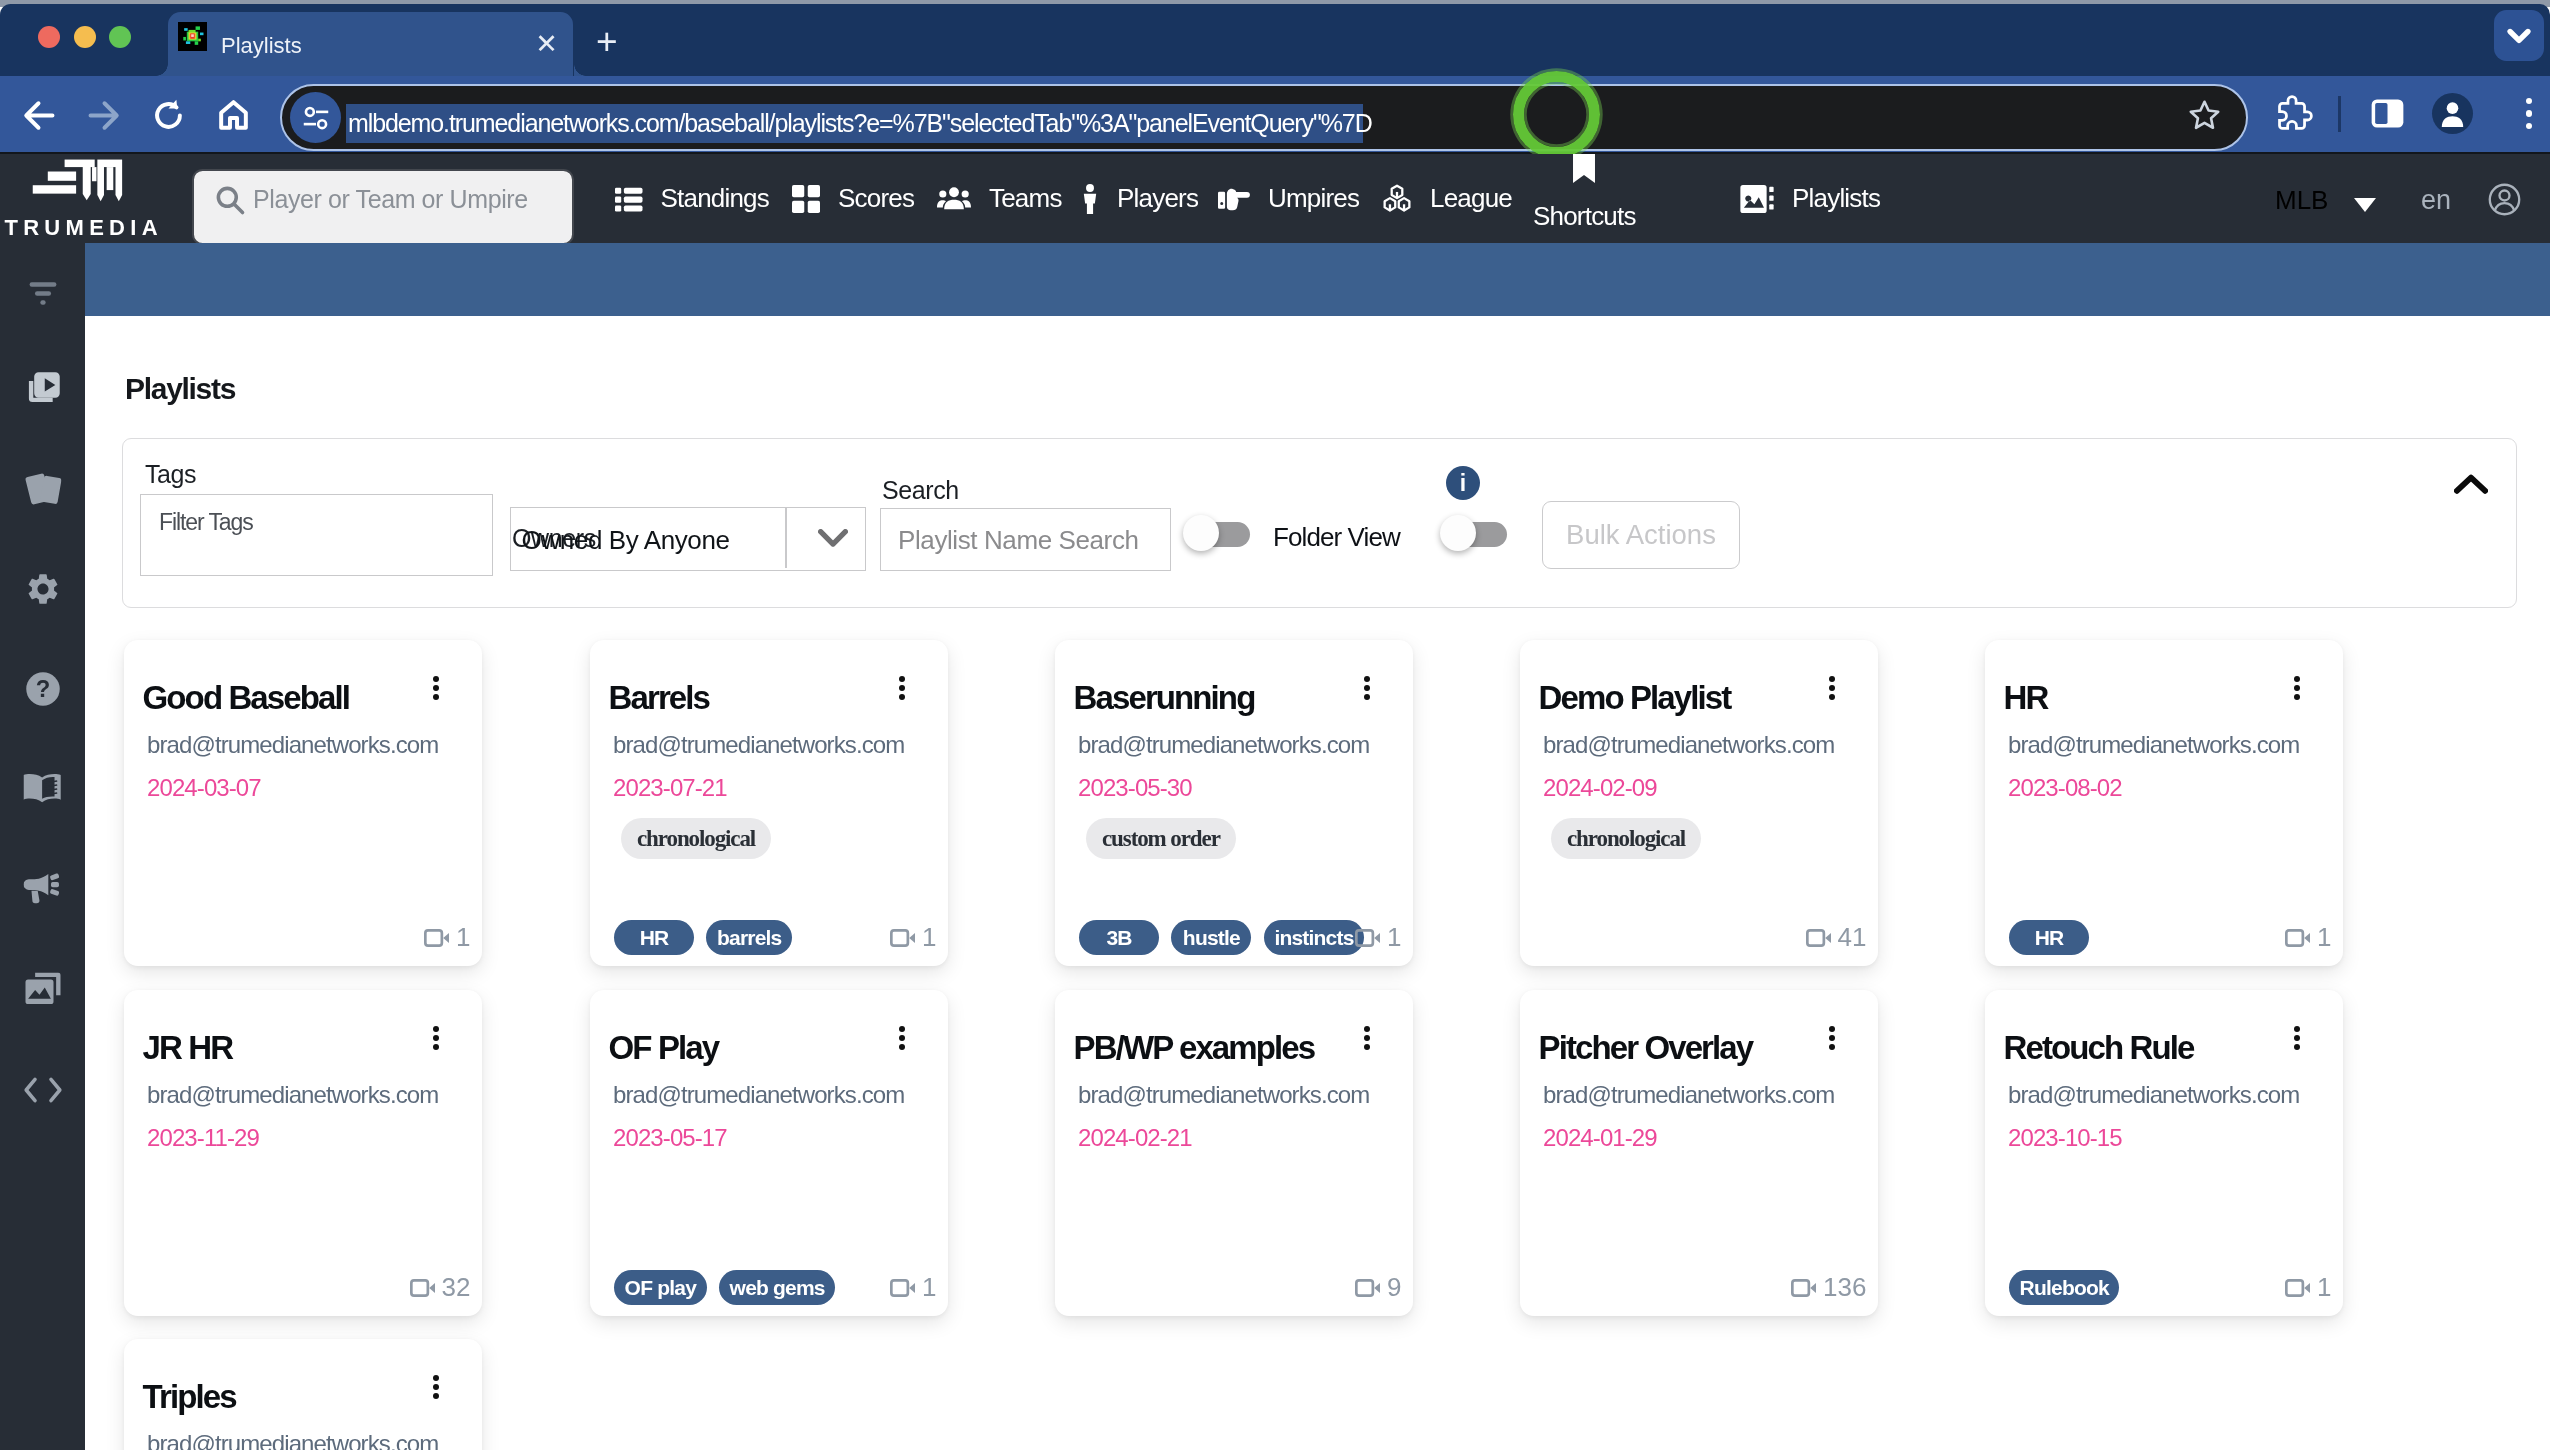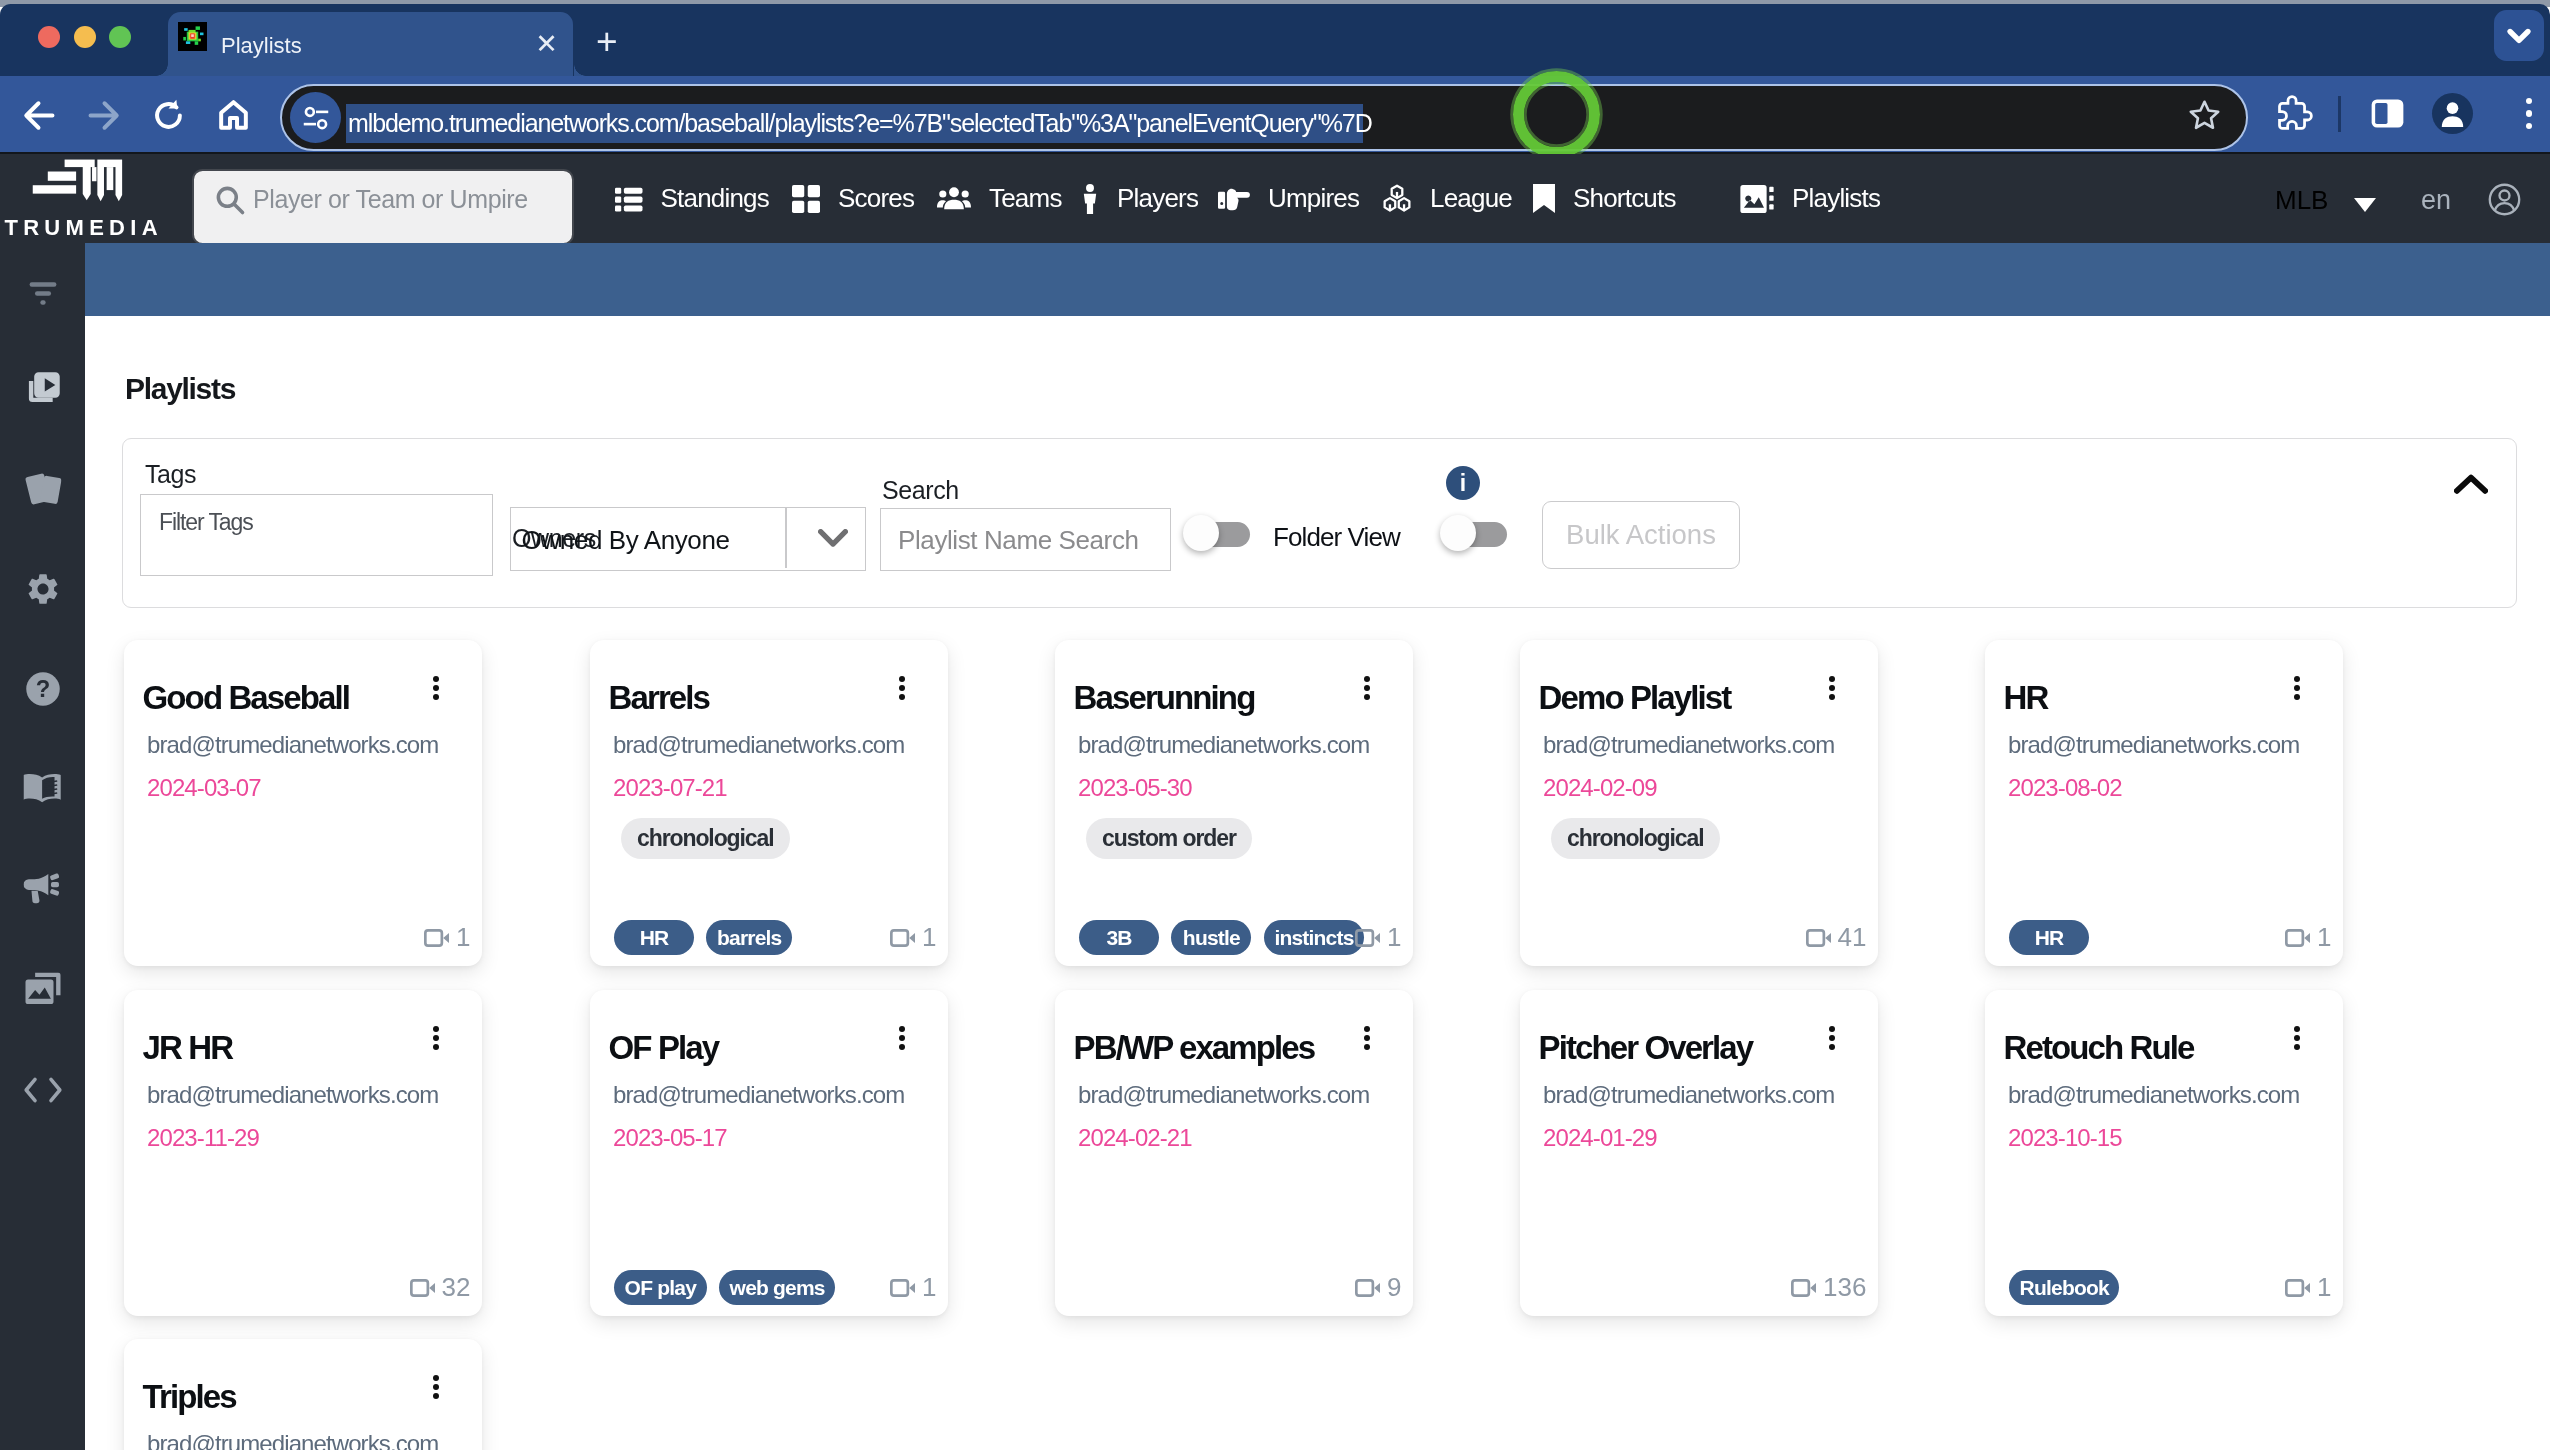--- a/index.html
+++ b/index.html
@@ -54,21 +54,21 @@
   #infoicon { left:1446px; top:466px; width:34px; height:34px; border-radius:50%; background:#2e4f7b; color:#fff; font-size:23px; font-weight:bold; text-align:center; line-height:34px; }
   #bulk { left:1542px; top:501px; width:198px; height:68px; border:1.8px solid #cbcbcd; border-radius:9px; color:#c7c7c9; font-size:27.5px; text-align:center; line-height:65px; }
 
   
   .card { position:absolute; width:358px; height:326px; background:#fff; border-radius:14px;
           box-shadow:0 7px 19.5px rgba(0,0,0,0.10), 0 1.8px 4.4px rgba(0,0,0,0.05); }
   .card .ct { position:absolute; left:18.6px; top:39px; font-size:33px; letter-spacing:-1.9px; font-weight:bold; color:#0c0f13; }
   .card .em { position:absolute; left:23px; top:91px; font-size:24px; letter-spacing:-0.9px; color:#5d6b7c; }
   .card .dt { position:absolute; left:23px; top:134px; font-size:24px; letter-spacing:-0.9px; color:#ec4899; }
   .card .gpill { position:absolute; left:31px; top:178px; height:41px; border-radius:20.4px; background:#e9e9eb;
-                 font-size:23px; letter-spacing:-1.1px; font-weight:bold; color:#2a2f36; line-height:41px; padding:0 16px; }
+                 font-size:23px; letter-spacing:-1.1px; font-weight:bold; color:#2a2f36; line-height:41px; padding:0 16px;font-family:Liberation Serif, serif; }
   .card .bpills { position:absolute; left:24px; top:280px; display:flex; gap:12.4px; }
   .bpill { height:35px; border-radius:18px; background:#3c5d88; color:#fff; font-size:21px; letter-spacing:-0.8px; font-weight:bold;
            line-height:35px; padding:0 10.6px; min-width:80px; text-align:center; box-sizing:border-box; }
   .card .cnt { position:absolute; right:11.5px; top:286px; height:23px; display:flex; align-items:center; gap:7px;
                font-size:26px; color:#8f99a5; }
   .kebab { position:absolute; right:43px; top:36px; width:6.2px; }
   .kebab i { display:block; width:6.2px; height:6.2px; border-radius:50%; background:#111; margin-bottom:2.7px; }
 
   
   .tbi { position:absolute; }
@@ -258,21 +258,21 @@
         <path d="M17 2 L23 5.5 V12.5 L17 16 L11 12.5 V5.5 Z"></path>
         <path d="M17 16 L17 9"></path>
         <path d="M9 16 L15 19.5 V26.5 L9 30 L3 26.5 V19.5 Z"></path>
         <path d="M9 30 L9 23"></path>
         <path d="M25 16 L31 19.5 V26.5 L25 30 L19 26.5 V19.5 Z"></path>
         <path d="M25 30 L25 23"></path>
       </g>
     </svg>
   <span>League</span>
 </div>
-<div class="navitem" style="left:1533px;">
+<div class="navitem" style="left:1533px;flex-direction:column;">
   <svg width="22" height="29" viewBox="0 0 25 33">
       <path d="M0 0 H25 V33 L12.5 24 L0 33 Z" fill="#fff"></path>
     </svg>
   <span>Shortcuts</span>
 </div>
 <div class="navitem" style="left:1740px;">
   <svg width="34" height="28" viewBox="0 0 38 32">
       <g fill="#fff">
         <path d="M3 0 H27 a3 3 0 0 1 3 3 V29 a3 3 0 0 1 -3 3 H3 a3 3 0 0 1 -3 -3 V3 a3 3 0 0 1 3 -3 Z M4 26 L11 17 L16 22 L21 14 L27 26 Z M9 12 a3.5 3.5 0 1 0 0.1 0 Z" fill-rule="evenodd"></path>
         <rect x="33" y="2" width="5" height="6" rx="1"></rect>

